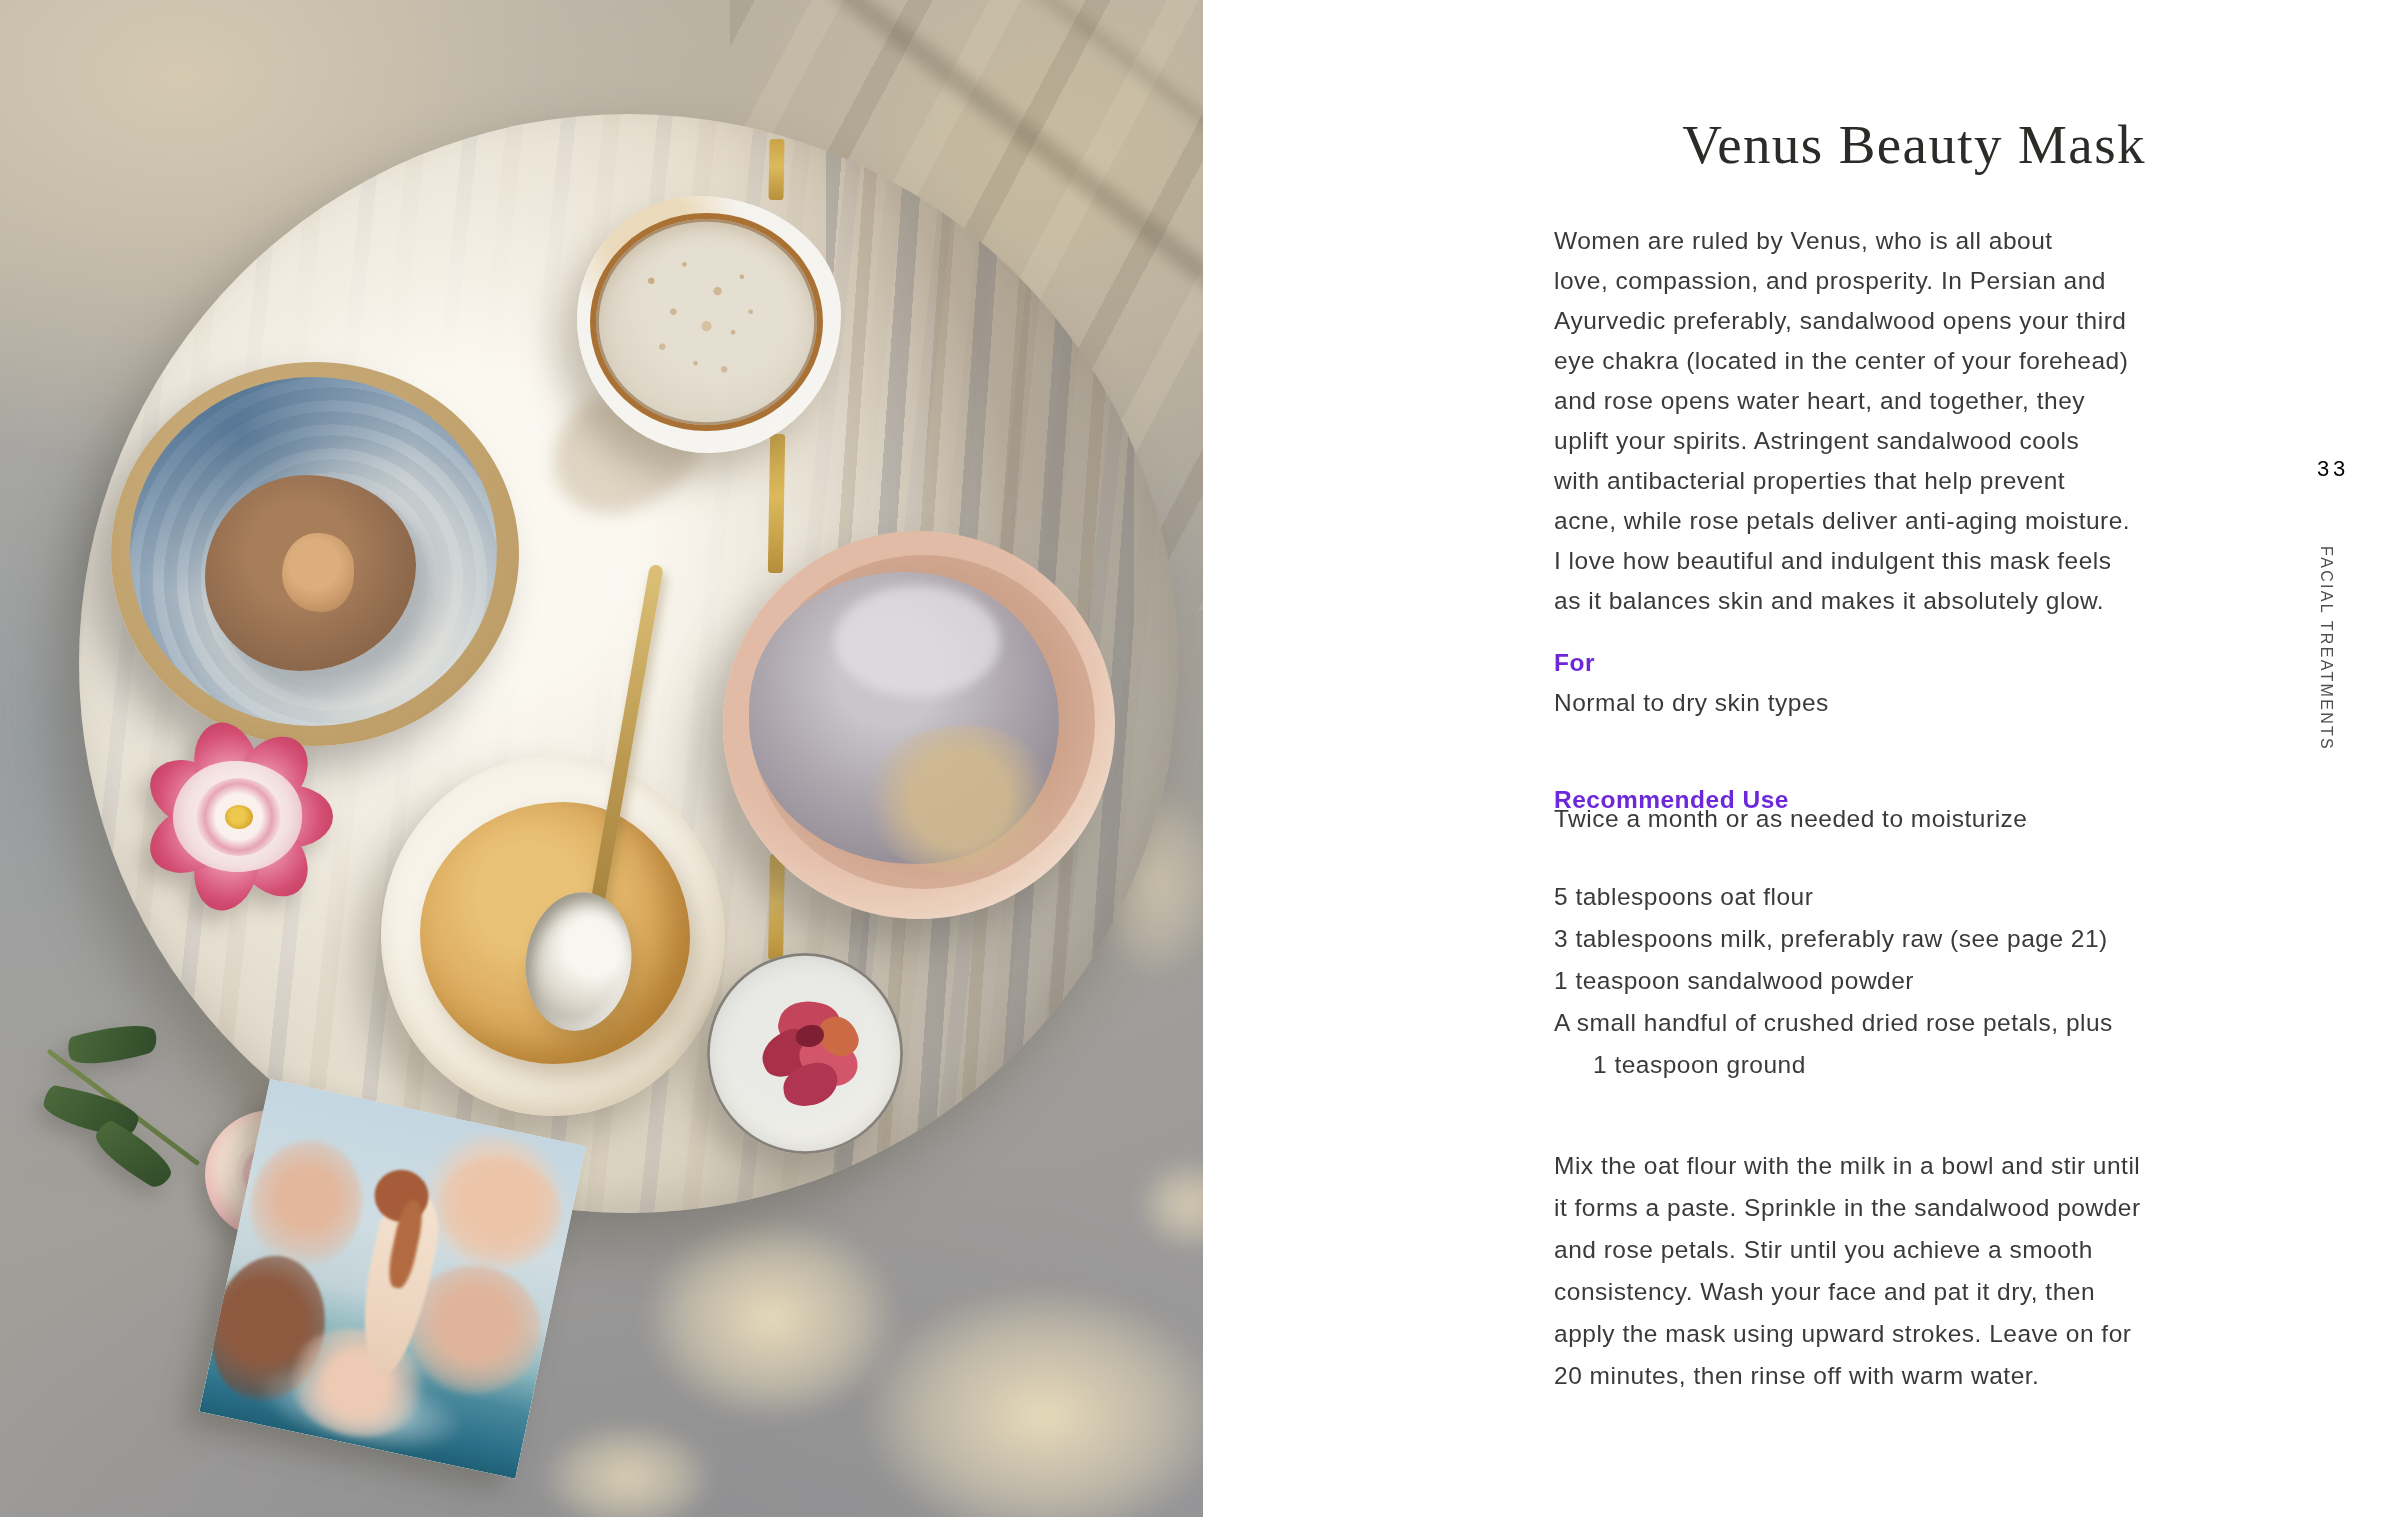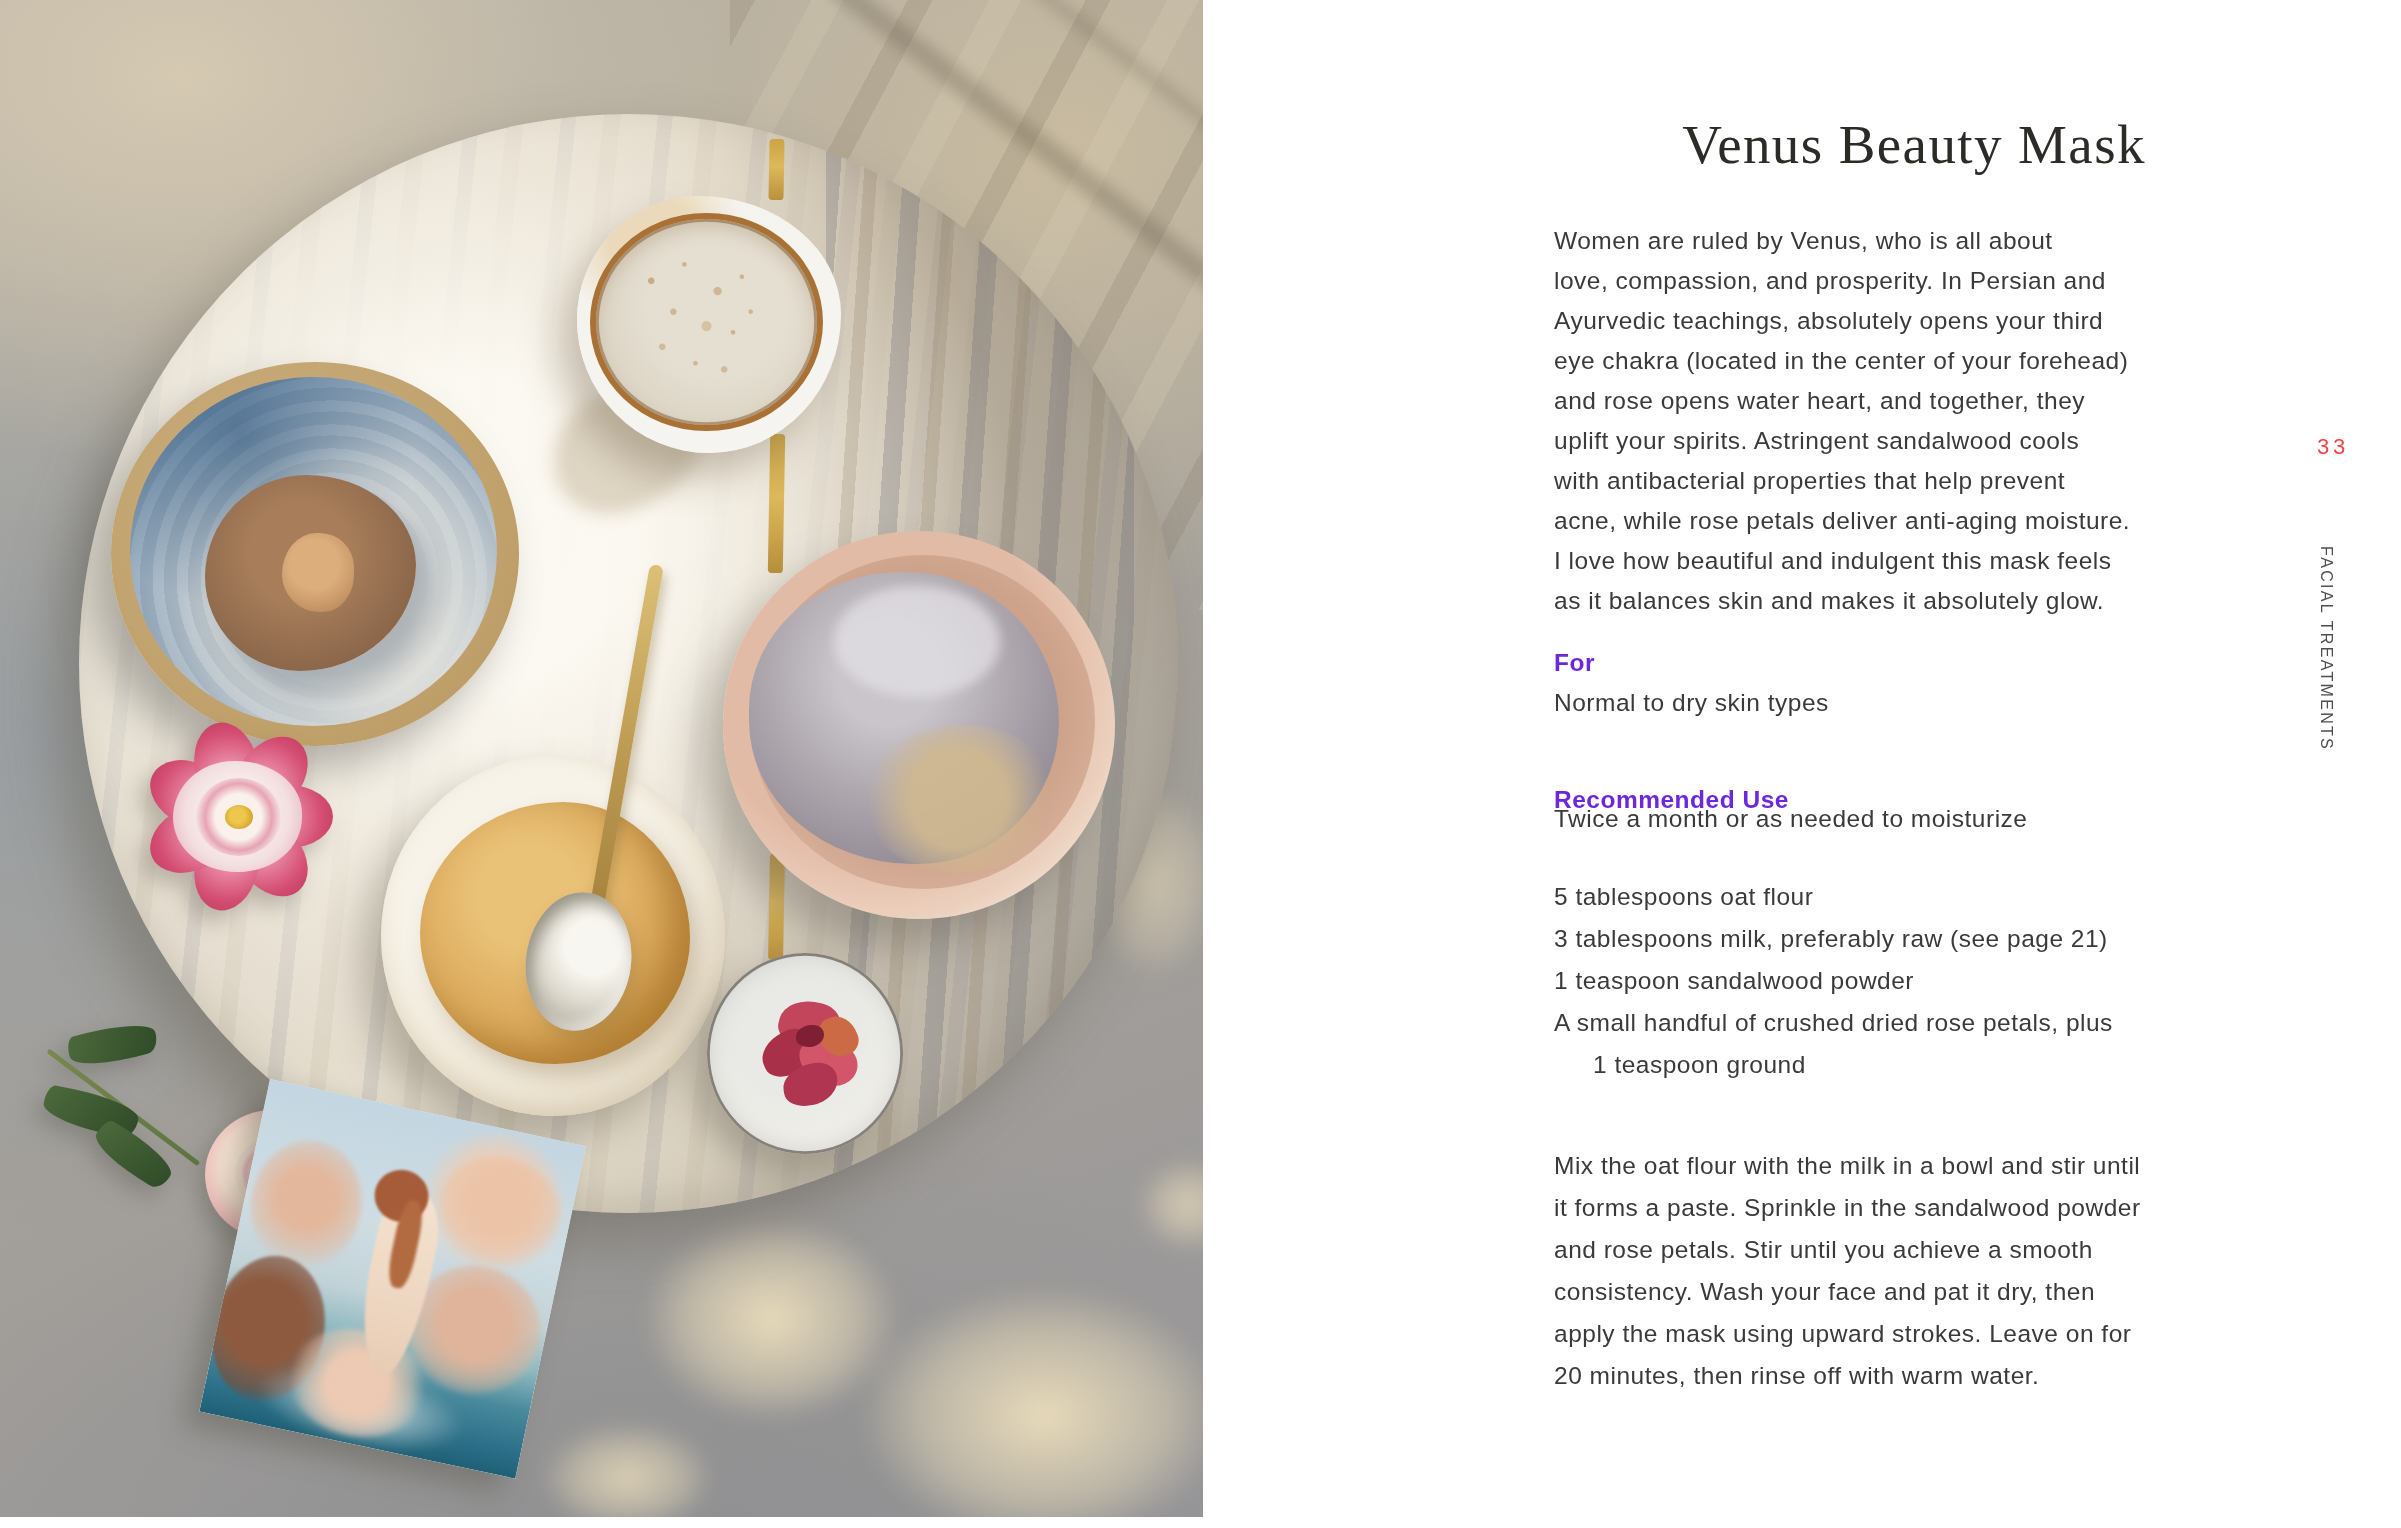--- a/index.html
+++ b/index.html
@@ -198,21 +198,21 @@
   .intro{left:351px;top:221px;line-height:40px;}
   .intro div{white-space:nowrap;}
   .h-bold{font-weight:700;font-size:24.5px;letter-spacing:0.5px;color:#6d28d9;}
   .h-for{left:351px;top:649px;}
   .for-body{left:351px;top:689px;}
   .h-ru{left:351px;top:766px;margin-top:20px;}
   .ru-body{left:351px;top:805px;}
   .ingredients{left:351px;top:876px;line-height:42px;}
   .instructions{left:351px;top:1145px;line-height:42px;}
   .indented{padding-left:39px;}
-  .pageno{left:1114px;top:434px;font-size:22px;letter-spacing:3.7px;color:#ef4444;}
+  .pageno{left:1114px;top:456px;font-size:22px;letter-spacing:3.7px;color:#000000;}
   .footer-vert{left:1114px;top:546px;writing-mode:vertical-rl;font-size:16px;
     letter-spacing:2.3px;color:#4e4e4e;}
 </style>
 </head>
 <body>
 
 <div class="spread">
 
   <div class="photo">
     <div class="concrete-streaks"></div>
@@ -297,21 +297,21 @@
       <div class="pc pc-hair2"></div>
     </div>
   </div>
 
   <div class="rpage">
     <h1 class="abs title">Venus Beauty Mask</h1>
 
     <div class="abs intro bodytext">
         <div class="intro-line">Women are ruled by Venus, who is all about</div>
         <div class="intro-line">love, compassion, and prosperity. In Persian and</div>
-        <div class="intro-line">Ayurvedic teachings, absolutely opens your third</div>
+        <div class="intro-line">Ayurvedic preferably, sandalwood opens your third</div>
         <div class="intro-line">eye chakra (located in the center of your forehead)</div>
         <div class="intro-line">and rose opens water heart, and together, they</div>
         <div class="intro-line">uplift your spirits. Astringent sandalwood cools</div>
         <div class="intro-line">with antibacterial properties that help prevent</div>
         <div class="intro-line">acne, while rose petals deliver anti-aging moisture.</div>
         <div class="intro-line">I love how beautiful and indulgent this mask feels</div>
         <div class="intro-line">as it balances skin and makes it absolutely glow.</div>
       </div>
 
     <div class="abs h-for h-bold">For</div>

